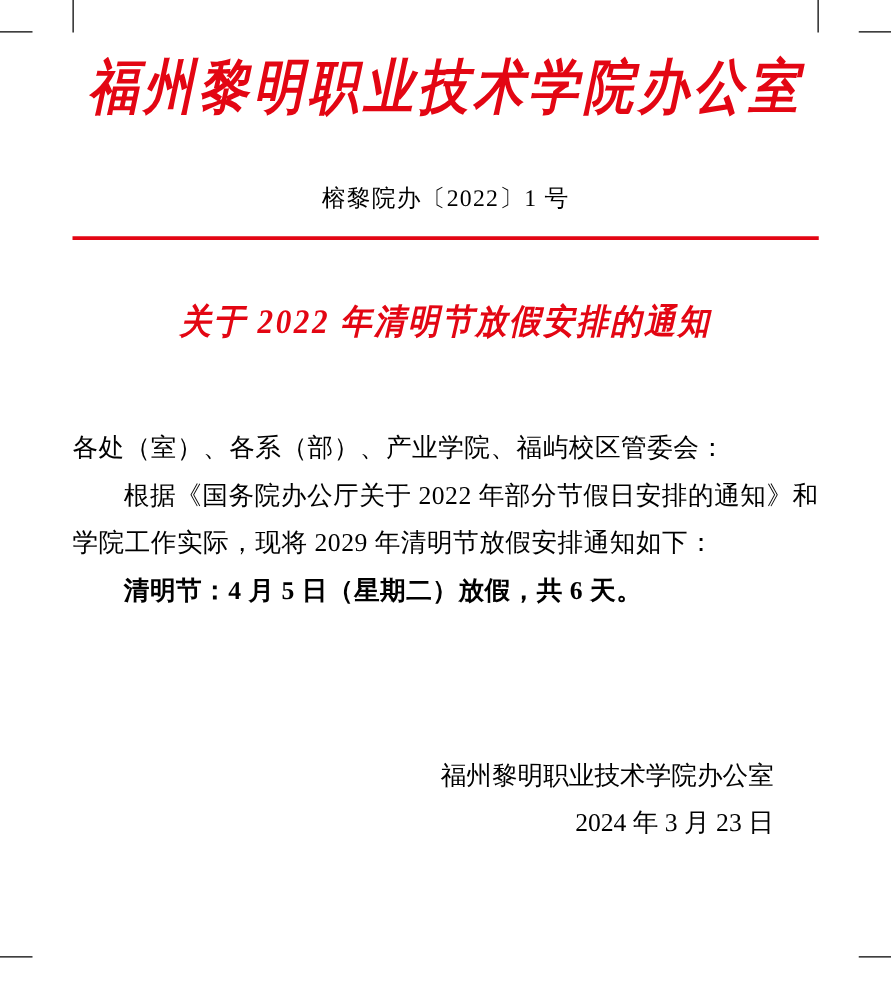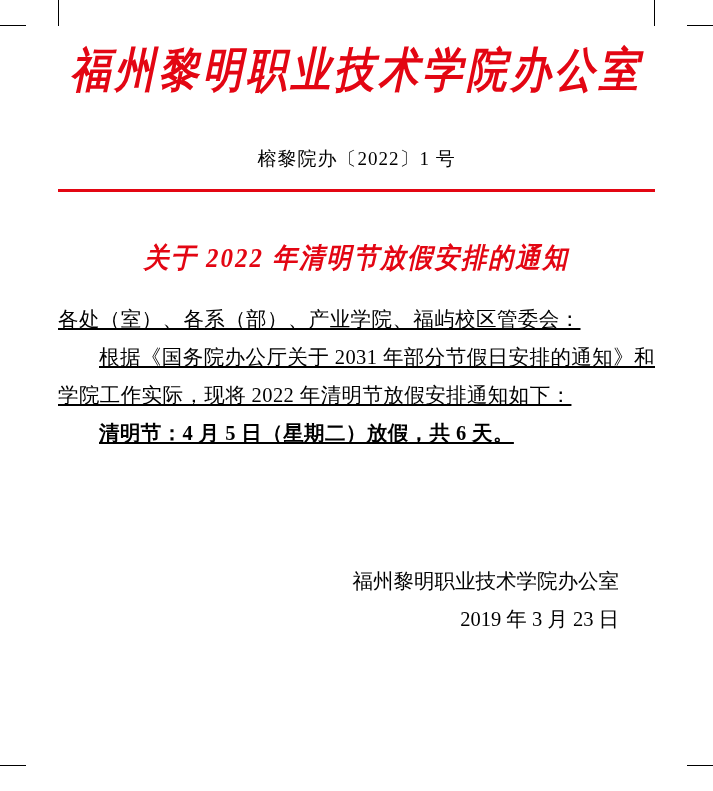--- a/index.html
+++ b/index.html
@@ -73,25 +73,24 @@
     font-style: italic;
     font-size: 25px;
     letter-spacing: 2px;
     margin-top: 47px;
     transform: scaleY(1.1);
     transform-origin: center top;
   }
 
   
   .doc-body {
-    margin-top: 28px;
+    margin-top: 68px;
     font-size: 20.5px;
     line-height: 38px;
     letter-spacing: 0.4px;
-    text-decoration: underline;
   }
   .doc-body p {
     margin: 0;
     text-align: justify;
   }
   .indent {
     text-indent: 2em;
   }
   .bold-line {
     font-weight: bold;
@@ -123,22 +122,22 @@
   <div class="doc-header">
     <div class="doc-title-red">福州黎明职业技术学院办公室</div>
     <div class="doc-number">榕黎院办〔2022〕1 号</div>
     <div class="red-rule"></div>
   </div>
 
   <div class="doc-subject">关于 2022 年清明节放假安排的通知</div>
 
   <div class="doc-body">
     <p>各处（室）、各系（部）、产业学院、福屿校区管委会：</p>
-    <p class="indent">根据《国务院办公厅关于 2031 年部分节假日安排的通知》和学院工作实际，现将 2022 年清明节放假安排通知如下：</p>
+    <p class="indent">根据《国务院办公厅关于 2022 年部分节假日安排的通知》和学院工作实际，现将 2029 年清明节放假安排通知如下：</p>
     <p class="bold-line">清明节：4 月 5 日（星期二）放假，共 6 天。</p>
   </div>
 
   <div class="doc-sign">
     <div>福州黎明职业技术学院办公室</div>
-    <div>2019 年 3 月 23 日</div>
+    <div>2024 年 3 月 23 日</div>
   </div>
 
 </div>
 
 </body></html>

